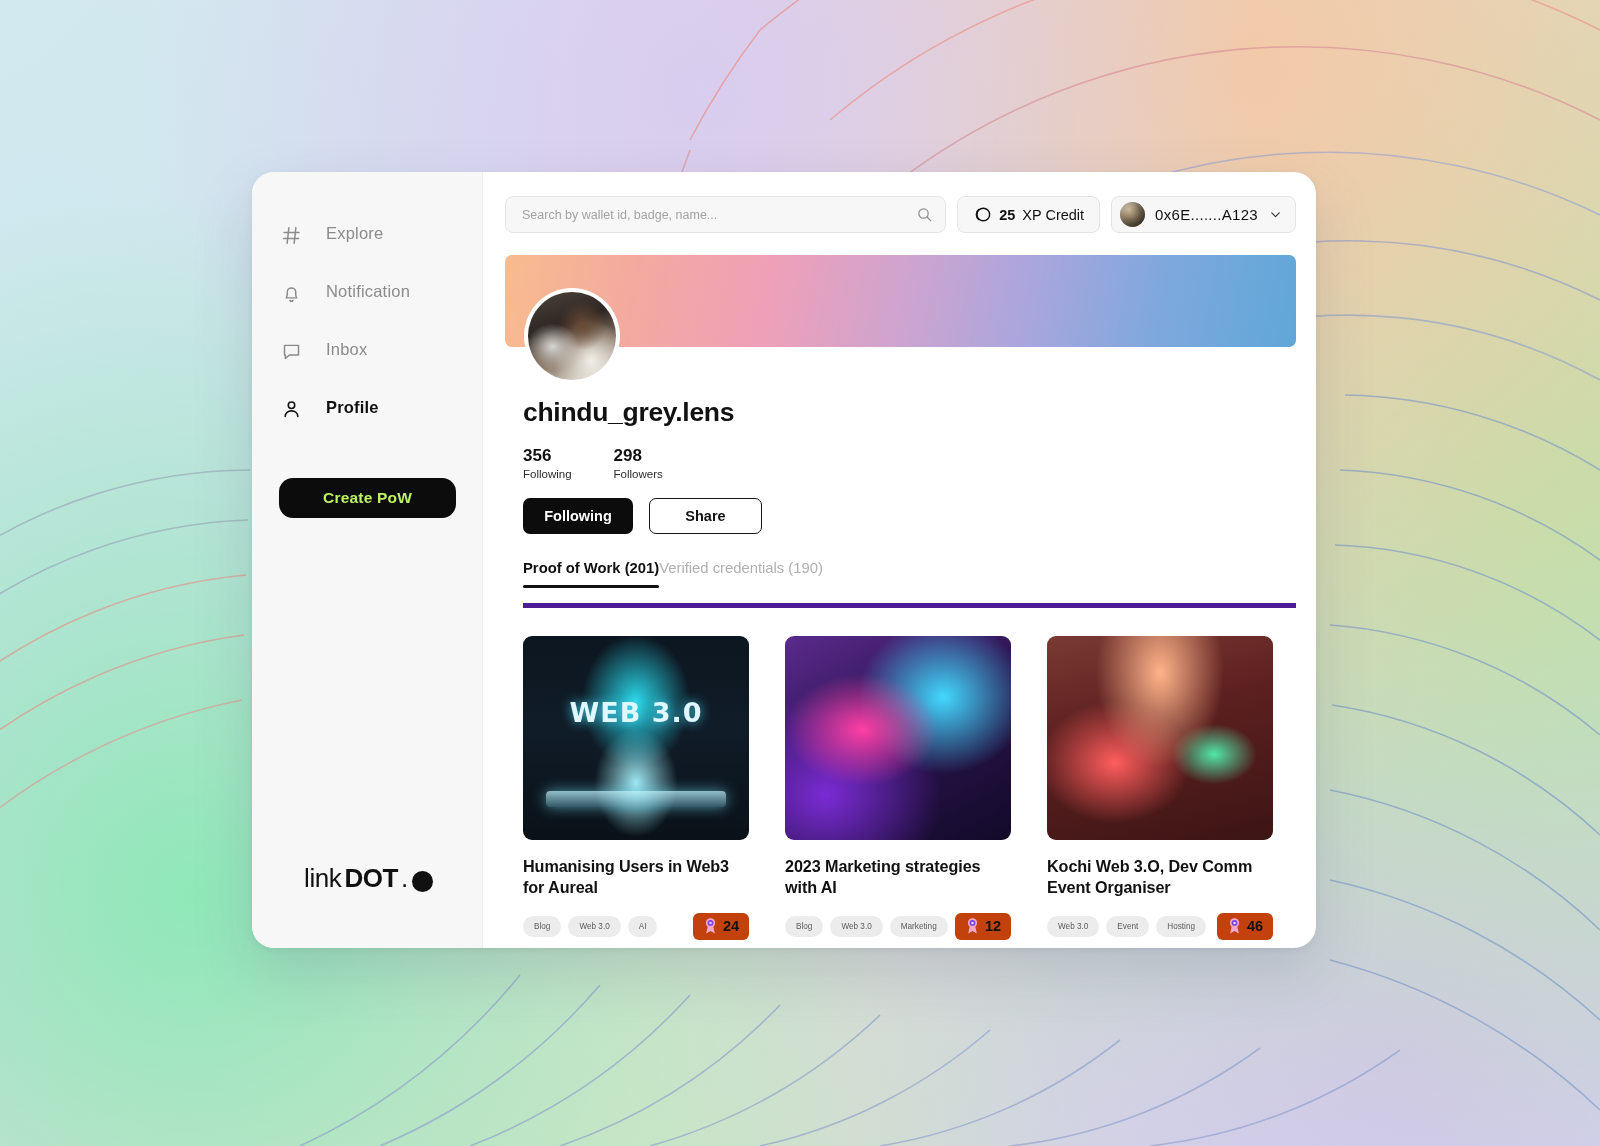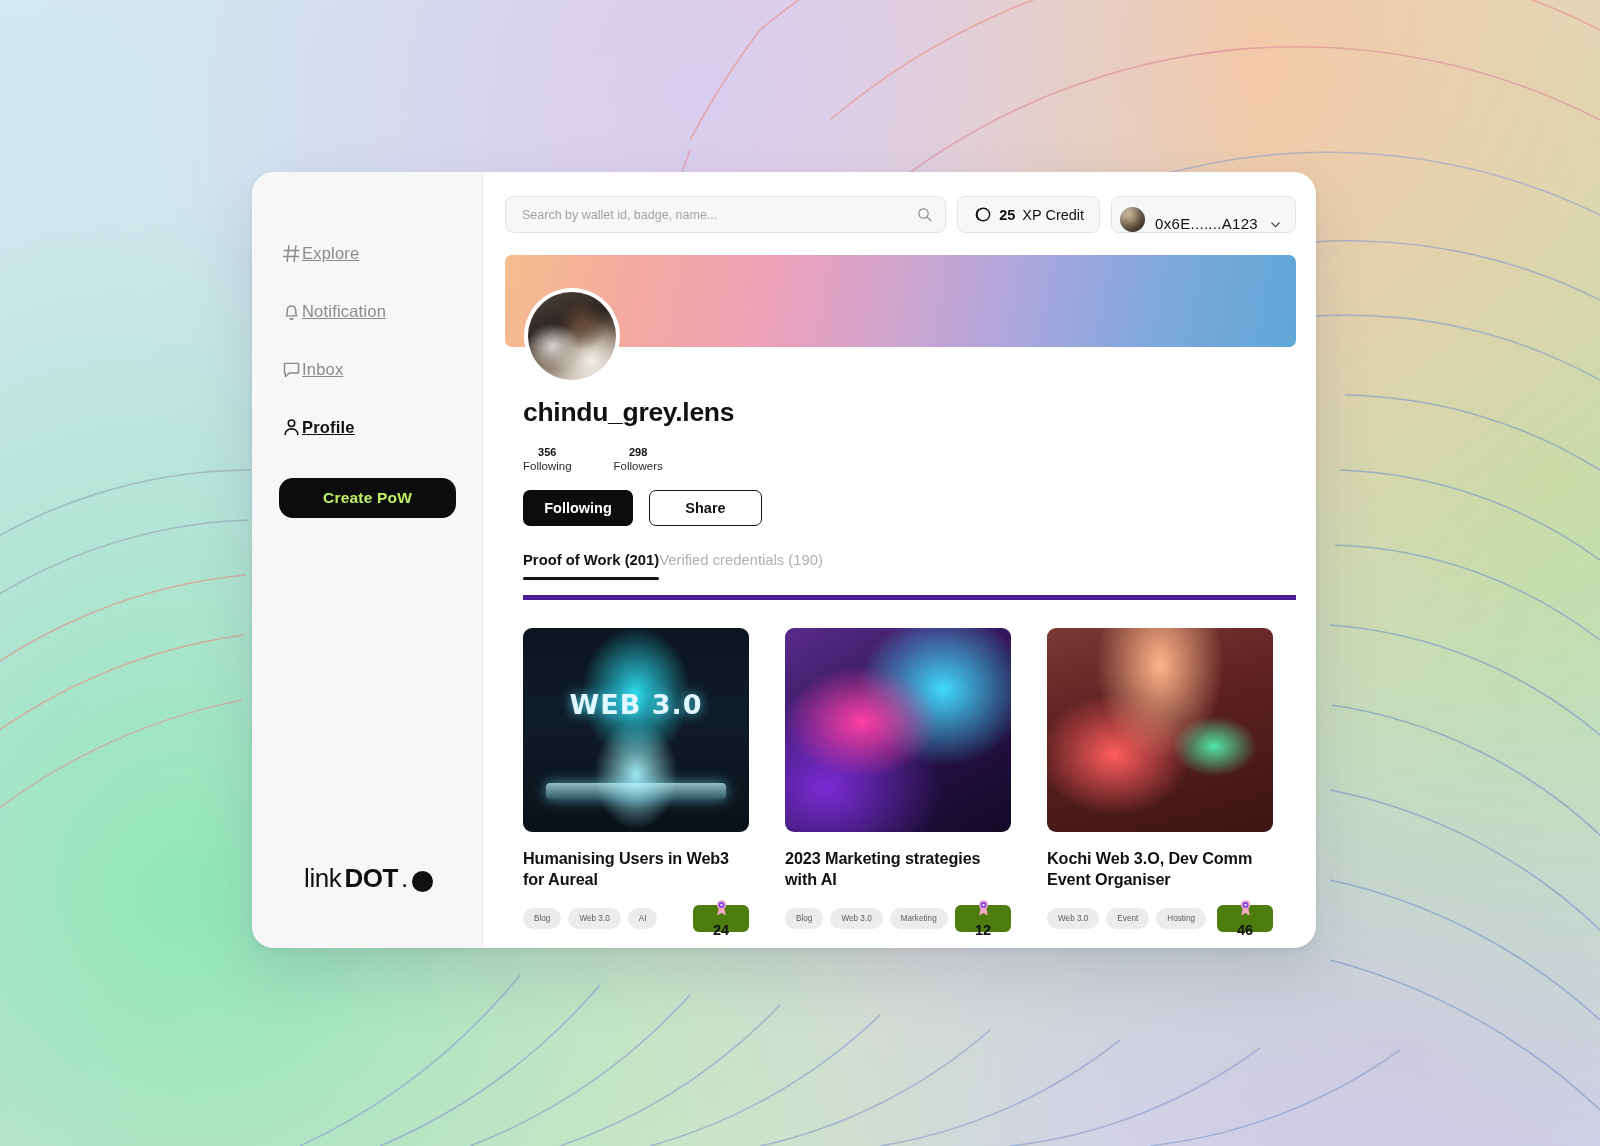--- a/index.html
+++ b/index.html
@@ -68,26 +68,25 @@
     width: 231px;
     background: #f7f7f7;
     border-right: 1px solid #ececec;
     padding: 52px 0 0 0;
     display: flex;
     flex-direction: column;
     flex: none;
     position: relative;
   }
   .nav-item {
-    display: flex; align-items: center; gap: 0;
+    display: flex; gap: 24px;
     padding: 0 0 0 28px;
     height: 58px;
     cursor: pointer;
     color: #8b8b8b;
-    text-decoration: underline;
   }
   .nav-item .nav-label { font-size: 16.5px; letter-spacing: .2px; }
   .nav-item.active { color: #111; }
   .nav-item.active .nav-label { font-weight: 700; color: #111; }
   .nav-ico { width: 22px; height: 22px; display: flex; align-items: center; justify-content: center; flex: none; }
   .nav-ico svg { display: block; }
 
   #create-pow-btn {
     margin: 22px 0 0 27px;
     width: 177px; height: 40px;
@@ -134,21 +133,21 @@
     background: #f7f7f7;
     display: flex; align-items: center; gap: 7px;
     padding: 0 15px; cursor: pointer;
   }
   #xp-chip .xp-num { font-size: 14.5px; font-weight: 800; color: #111; }
   #xp-chip .xp-txt { font-size: 14.5px; color: #111; }
 
   #wallet-chip {
     height: 37px; border: 1px solid #e4e4e4; border-radius: 8px;
     background: #f7f7f7;
-    display: flex; align-items: flex-end; gap: 10px;
+    display: flex; align-items: center; gap: 10px;
     padding: 0 12px 0 8px; cursor: pointer;
   }
   #wallet-avatar {
     width: 25px; height: 25px; border-radius: 50%; flex: none;
     background:
       radial-gradient(circle at 35% 30%, #cbb79a 0%, #7a6a52 45%, #3a332a 100%);
     box-shadow: inset -3px -3px 6px rgba(0,0,0,.35), inset 2px 2px 5px rgba(255,255,255,.3);
   }
   #wallet-addr { font-size: 15px; color: #111; letter-spacing: .3px; }
 
@@ -177,21 +176,21 @@
   }
 
   
   #profile { padding: 50px 0 0 18px; }
   #display-name { font-size: 26.5px; font-weight: 700; color: #111; letter-spacing: -.3px; }
   #bio { margin-top: 9px; font-size: 13.2px; color: #1b1b1b; line-height: 1.22; max-width: 500px; }
   .bio-dot { display: inline-block; width: 10px; height: 10px; border-radius: 50%; background: #111; vertical-align: -1px; margin: 0 1px; }
   .bio-leaf { color: #3ba14a; }
 
   #stats { margin-top: 18px; display: flex; gap: 42px; }
-  .stat-num { font-size: 11px; font-weight: 800; color: #111; text-align: center; }
+  .stat-num { font-size: 17px; font-weight: 800; color: #111; }
   .stat-lbl { font-size: 11.5px; color: #2b2b2b; margin-top: 2px; text-align: center; }
 
   #action-row { margin-top: 18px; display: flex; gap: 16px; }
   #following-btn {
     width: 110px; height: 36px; background: #0c0c0c; color: #fff;
     border: none; border-radius: 7px; cursor: pointer;
     font-family: inherit; font-size: 14.5px; font-weight: 700;
   }
   #share-btn {
     width: 113px; height: 36px; background: #fff; color: #111;
@@ -251,24 +250,23 @@
   }
   .card-tags { margin-top: 14px; display: flex; align-items: center; gap: 7px; }
   .tag {
     height: 21px; padding: 0 11px; border-radius: 11px;
     background: #ececec; color: #5c5c5c;
     font-size: 8.2px; display: flex; align-items: center; justify-content: center;
     white-space: nowrap;
   }
   .badge {
     margin-left: auto; height: 27px; min-width: 56px;
-    border-radius: 6px; background: #4d7c0f;
+    border-radius: 6px; background: #c2410c;
     display: flex; align-items: center; justify-content: center; gap: 5px;
     padding: 0 9px;
-    flex-direction: column;
   }
   .badge .bnum { font-size: 14.5px; font-weight: 800; color: #111; }
   .ribbon { width: 15px; height: 18px; flex: none; }
 </style>
 </head>
 <body>
 
 <div id="bg-wrap">
 
   <svg id="bg-lines" viewBox="0 0 1600 1146" fill="none">

